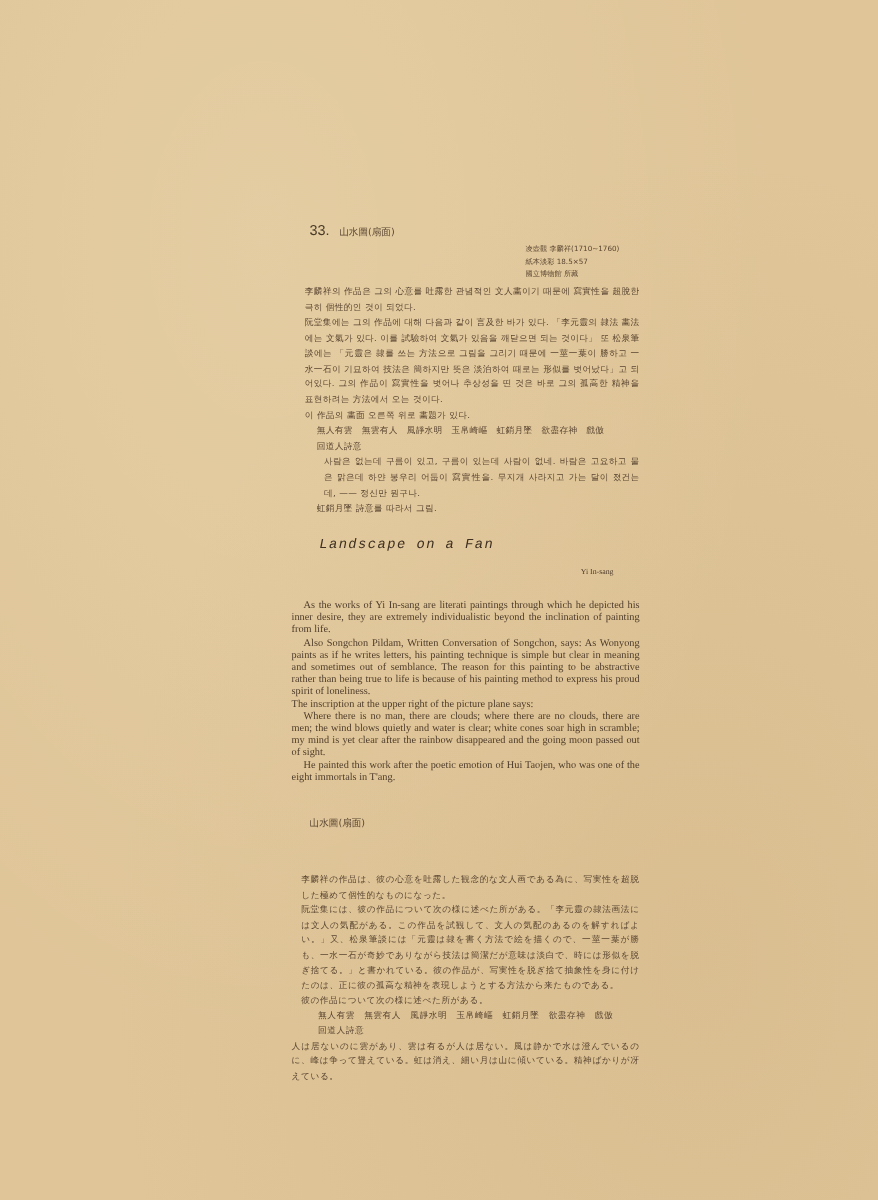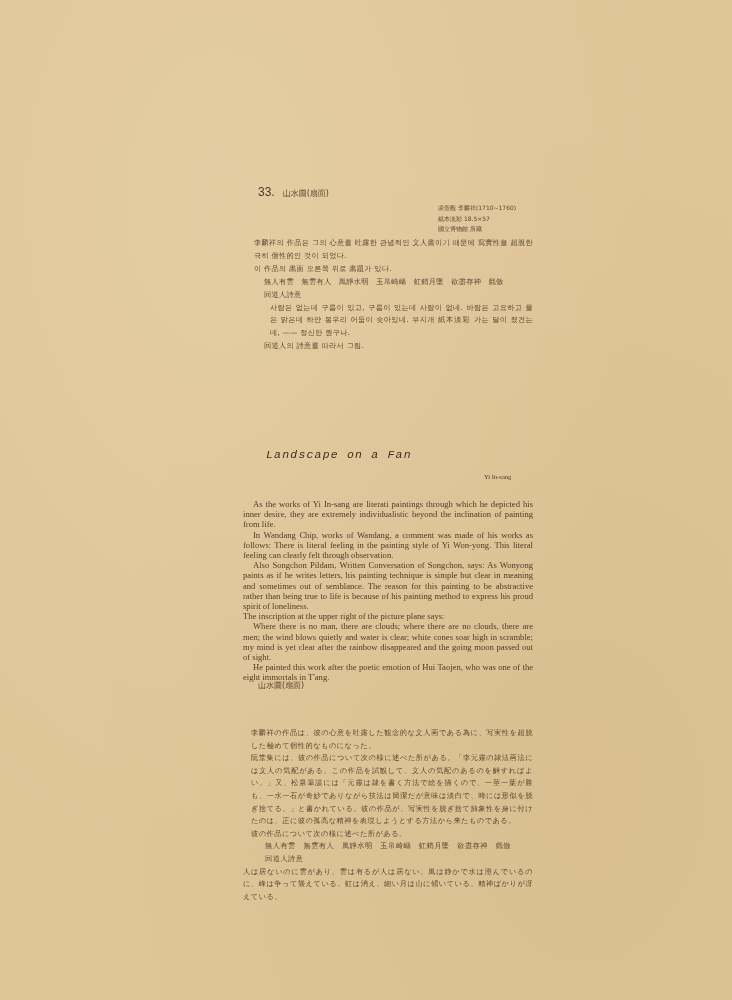--- a/index.html
+++ b/index.html
@@ -54,33 +54,33 @@
   </div>
 
   <div class="meta">
     <div>凌壺觀 李麟祥(1710~1760)</div>
     <div>紙本淡彩 18.5×57</div>
     <div>國立博物館 所藏</div>
   </div>
 
   <div class="kr-block kr">
     <p class="ind1">李麟祥의 作品은 그의 心意를 吐露한 관념적인 文人畵이기 때문에 寫實性을 超脫한 극히 個性的인 것이 되었다.</p>
+    <p class="ind1">阮堂集에는 그의 作品에 대해 다음과 같이 言及한 바가 있다. 「李元靈의 隷法 畵法에는 文氣가 있다. 이를 試驗하여 文氣가 있음을 깨닫으면 되는 것이다」 또 松泉筆談에는 「元靈은 隷를 쓰는 方法으로 그림을 그리기 때문에 一莖一葉이 勝하고 一水一石이 기묘하여 技法은 簡하지만 뜻은 淡泊하여 때로는 形似를 벗어났다」고 되어있다. 그의 作品이 寫實性을 벗어나 추상성을 띤 것은 바로 그의 孤高한 精神을 표현하려는 方法에서 오는 것이다.</p>
     <p class="ind1">이 作品의 畵面 오른쪽 위로 畵題가 있다.</p>
     <p class="ind2">無人有雲　無雲有人　風靜水明　玉帛崎嶇　虹銷月墜　欲盡存神　戲倣</p>
     <p class="ind2">回道人詩意</p>
-    <p class="ind3">사람은 없는데 구름이 있고, 구름이 있는데 사람이 없네. 바람은 고요하고 물은 맑은데 하얀 봉우리 어둡이 솟아있네. 무지개 紙本淡彩 가는 달이 졌건는데, —— 정신만 뭔구나.</p>
-    <p class="ind2">回道人의 詩意를 따라서 그림.</p>
+    <p class="ind3">사람은 없는데 구름이 있고, 구름이 있는데 사람이 없네. 바람은 고요하고 물은 맑은데 하얀 봉우리 어둡이 寫實性을. 무지개 사라지고 가는 달이 졌건는데, —— 정신만 뭔구나.</p>
+    <p class="ind2">虹銷月墜 詩意를 따라서 그림.</p>
   </div>
 
   <div class="en-title">Landscape on a Fan</div>
   <div class="en-author">Yi In-sang</div>
 
   <div class="en-block en">
     <p class="ind">As the works of Yi In-sang are literati paintings through which he depicted his inner desire, they are extremely individualistic beyond the inclination of painting from life.</p>
-    <p class="ind">In Wandang Chip, works of Wandang, a comment was made of his works as follows: There is literal feeling in the painting style of Yi Won-yong. This literal feeling can clearly felt through observation.</p>
     <p class="ind">Also Songchon Pildam, Written Conversation of Songchon, says: As Wonyong paints as if he writes letters, his painting technique is simple but clear in meaning and sometimes out of semblance. The reason for this painting to be abstractive rather than being true to life is because of his painting method to express his proud spirit of loneliness.</p>
     <p>The inscription at the upper right of the picture plane says:</p>
     <p class="ind">Where there is no man, there are clouds; where there are no clouds, there are men; the wind blows quietly and water is clear; white cones soar high in scramble; my mind is yet clear after the rainbow disappeared and the going moon passed out of sight.</p>
     <p class="ind">He painted this work after the poetic emotion of Hui Taojen, who was one of the eight immortals in T'ang.</p>
   </div>
 
   <div class="jp-title">山水圖(扇面)</div>
 
   <div class="jp-block jp">
     <p class="ind1">李麟祥の作品は、彼の心意を吐露した観念的な文人画である為に、写実性を超脱した極めて個性的なものになった。</p>

